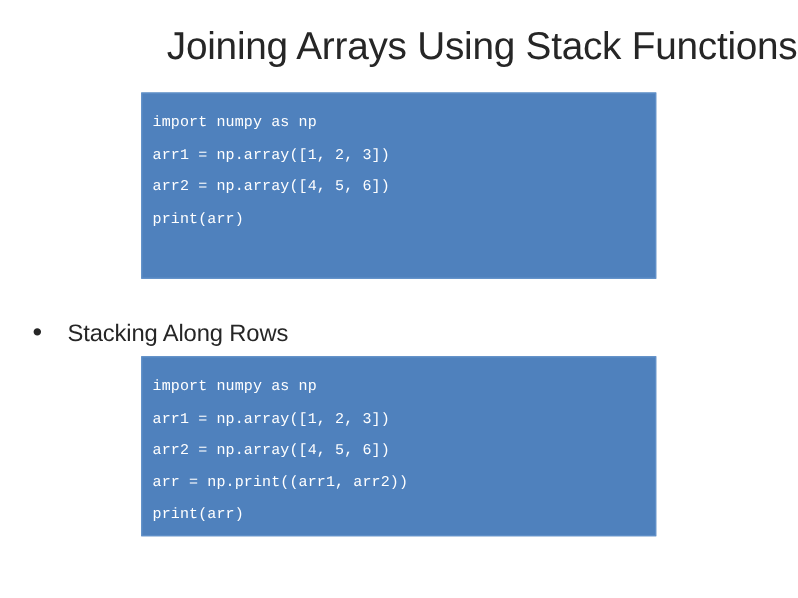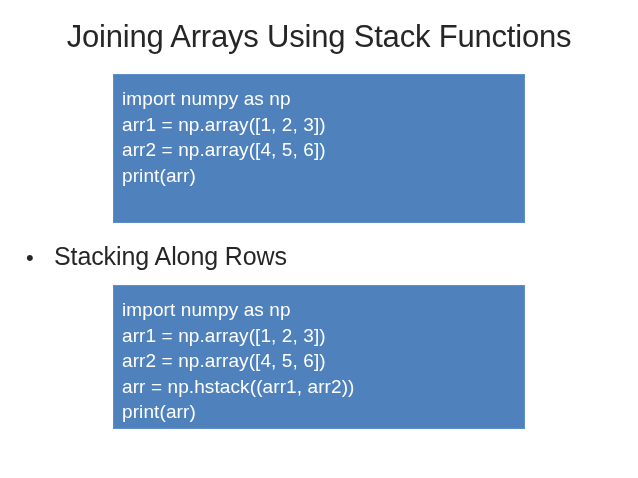--- a/index.html
+++ b/index.html
@@ -16,21 +16,21 @@
     width: 638px;
     height: 478px;
     background: #ffffff;
     overflow: hidden;
   }
   .slide-title {
     position: absolute;
     left: 0px;
     top: 17px;
     width: 638px;
-    text-align: center;
+    text-align: right;
     font-size: 31px;
     line-height: 40px;
     font-weight: 400;
     color: #262626;
     letter-spacing: -0.2px;
     white-space: nowrap;
   }
   .code-box {
     position: absolute;
     left: 113px;
@@ -42,47 +42,48 @@
   }
   #code-box-1 {
     top: 74px;
     height: 149px;
   }
   #code-box-2 {
     top: 285px;
     height: 144px;
   }
   .code-line {
-    font-family: Liberation Sans, sans-serif;
-    font-size: 19px;
+    font-family: Liberation Mono, monospace;
+    font-size: 12px;
     line-height: 25.5px;
     color: #ffffff;
     white-space: pre;
     letter-spacing: 0.1px;
   }
   .bullet-row {
     position: absolute;
     left: 26px;
     top: 240px;
     display: flex;
     align-items: baseline;
   }
   .bullet-dot {
     display: inline-block;
     font-size: 22px;
     line-height: 32px;
     color: #262626;
     width: 28px;
   }
   .bullet-text {
-    font-size: 25px;
+    font-size: 19px;
     line-height: 32px;
     color: #262626;
     white-space: nowrap;
     letter-spacing: -0.1px;
+    margin-top: 12px;
   }
 </style>
 </head>
 <body>
 
 <div id="slide">
 
   <div class="slide-title">Joining Arrays Using Stack Functions</div>
 
   <div class="code-box" id="code-box-1">
@@ -94,17 +95,17 @@
 
   <div class="bullet-row">
     <span class="bullet-dot">•</span>
     <span class="bullet-text">Stacking Along Rows</span>
   </div>
 
   <div class="code-box" id="code-box-2">
     <div class="code-line">import numpy as np</div>
     <div class="code-line">arr1 = np.array([1, 2, 3])</div>
     <div class="code-line">arr2 = np.array([4, 5, 6])</div>
-    <div class="code-line">arr = np.hstack((arr1, arr2))</div>
+    <div class="code-line">arr = np.print((arr1, arr2))</div>
     <div class="code-line">print(arr)</div>
   </div>
 
 </div>
 
 </body></html>

